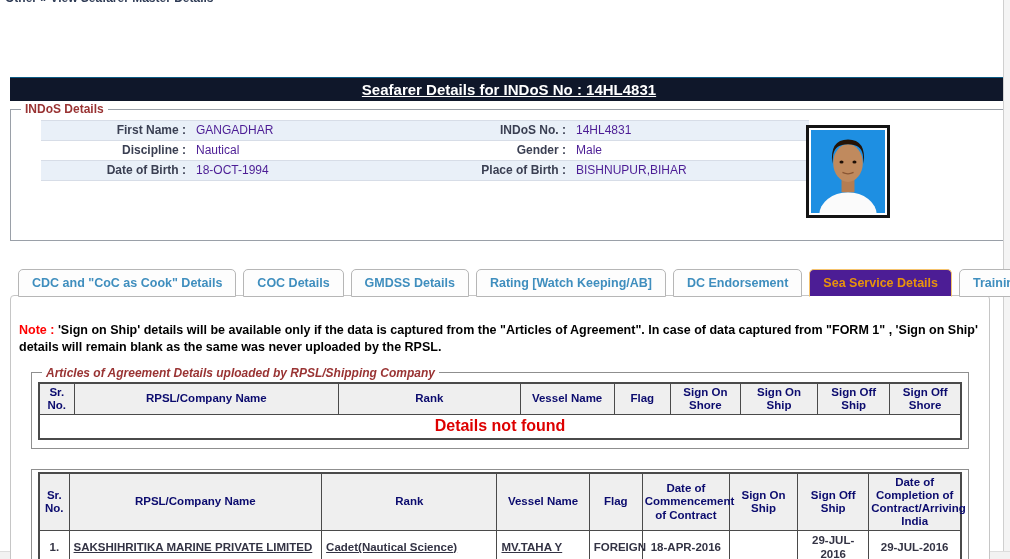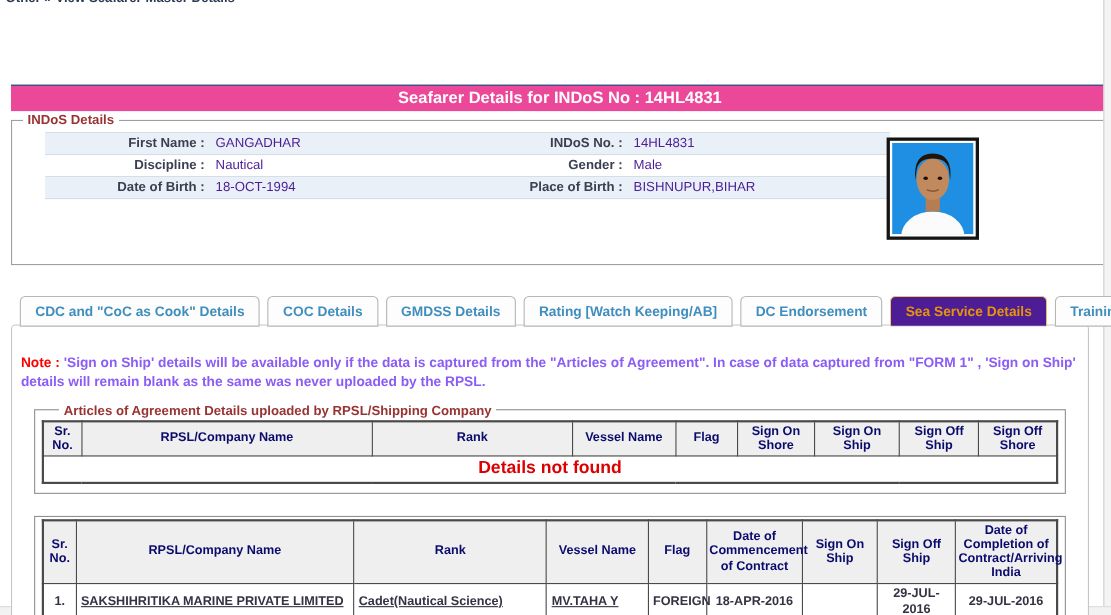--- a/index.html
+++ b/index.html
@@ -11,22 +11,22 @@
 
   
   .breadcrumb-clip { height:5px; overflow:hidden; }
   .breadcrumb-clip .crumb {
     margin-top:-9px; padding-left:5px; font-size:12px; font-weight:bold; color:#2e3b55;
   }
 
   
   .titlebar {
     margin:72px 2px 0 10px; height:24px; line-height:24px;
-    background:#ec4899; border-top:1px solid #0d5b84;
-    color:#ffffff; font-weight:bold; font-size:15px; text-align:center;
+    background:#0f172a; border-top:1px solid #0d5b84;
+    color:#ffffff; font-weight:bold; font-size:15px; text-align:center;text-decoration:underline;
   }
 
   
   fieldset { border:1px solid #9aa0a8; }
   .indos-fieldset {
     margin:1px 2px 0 10px; height:139px; position:relative; padding:0 0 4px 0;
   }
   legend { color:#993333; font-weight:bold; font-size:12px; padding:0 4px; }
   .indos-fieldset legend { margin-left:10px; }
 
@@ -58,24 +58,24 @@
   }
 
   
   .panel {
     margin:0 20px 0 10px; margin-top:-1px; position:relative; z-index:1;
     border:1px solid #c6c6c6; border-radius:4px; height:272px; background:#fff;
   }
 
   .note { margin:26px 10px 0 8px; font-size:12.5px; font-weight:bold; line-height:1.35; }
   .note .note-prefix { color:#FF0000; }
-  .note .note-text { color:#8b5cf6;margin-top:48px; }
+  .note .note-text { color:#000000;margin-top:48px; }
 
   .tbl-fieldset { margin:10px 20px 0 20px; border:1px solid #8f8f8f; padding:2px 6px 8px 6px; }
-  .tbl-fieldset legend { margin-left:16px; }
+  .tbl-fieldset legend { margin-left:4px;font-style:italic; }
   .tbl-fieldset.second { margin-top:20px; }
 
   table { border-collapse:collapse; width:100%; table-layout:fixed; border:2px solid #4a4a4a; }
   th, td { border:1px solid #4a4a4a; font-size:11.5px; line-height:1.15; }
   th { background:#efefef; color:#0b0b6e; font-weight:bold; text-align:center; padding:2px 2px; }
   td { font-weight:bold; color:#333344; padding:3px 4px; text-align:center; }
   td.left { text-align:left;text-decoration:underline; }
   .empty-msg { color:#DD0000; text-align:center; font-size:16px; padding:2px; }
 
   

